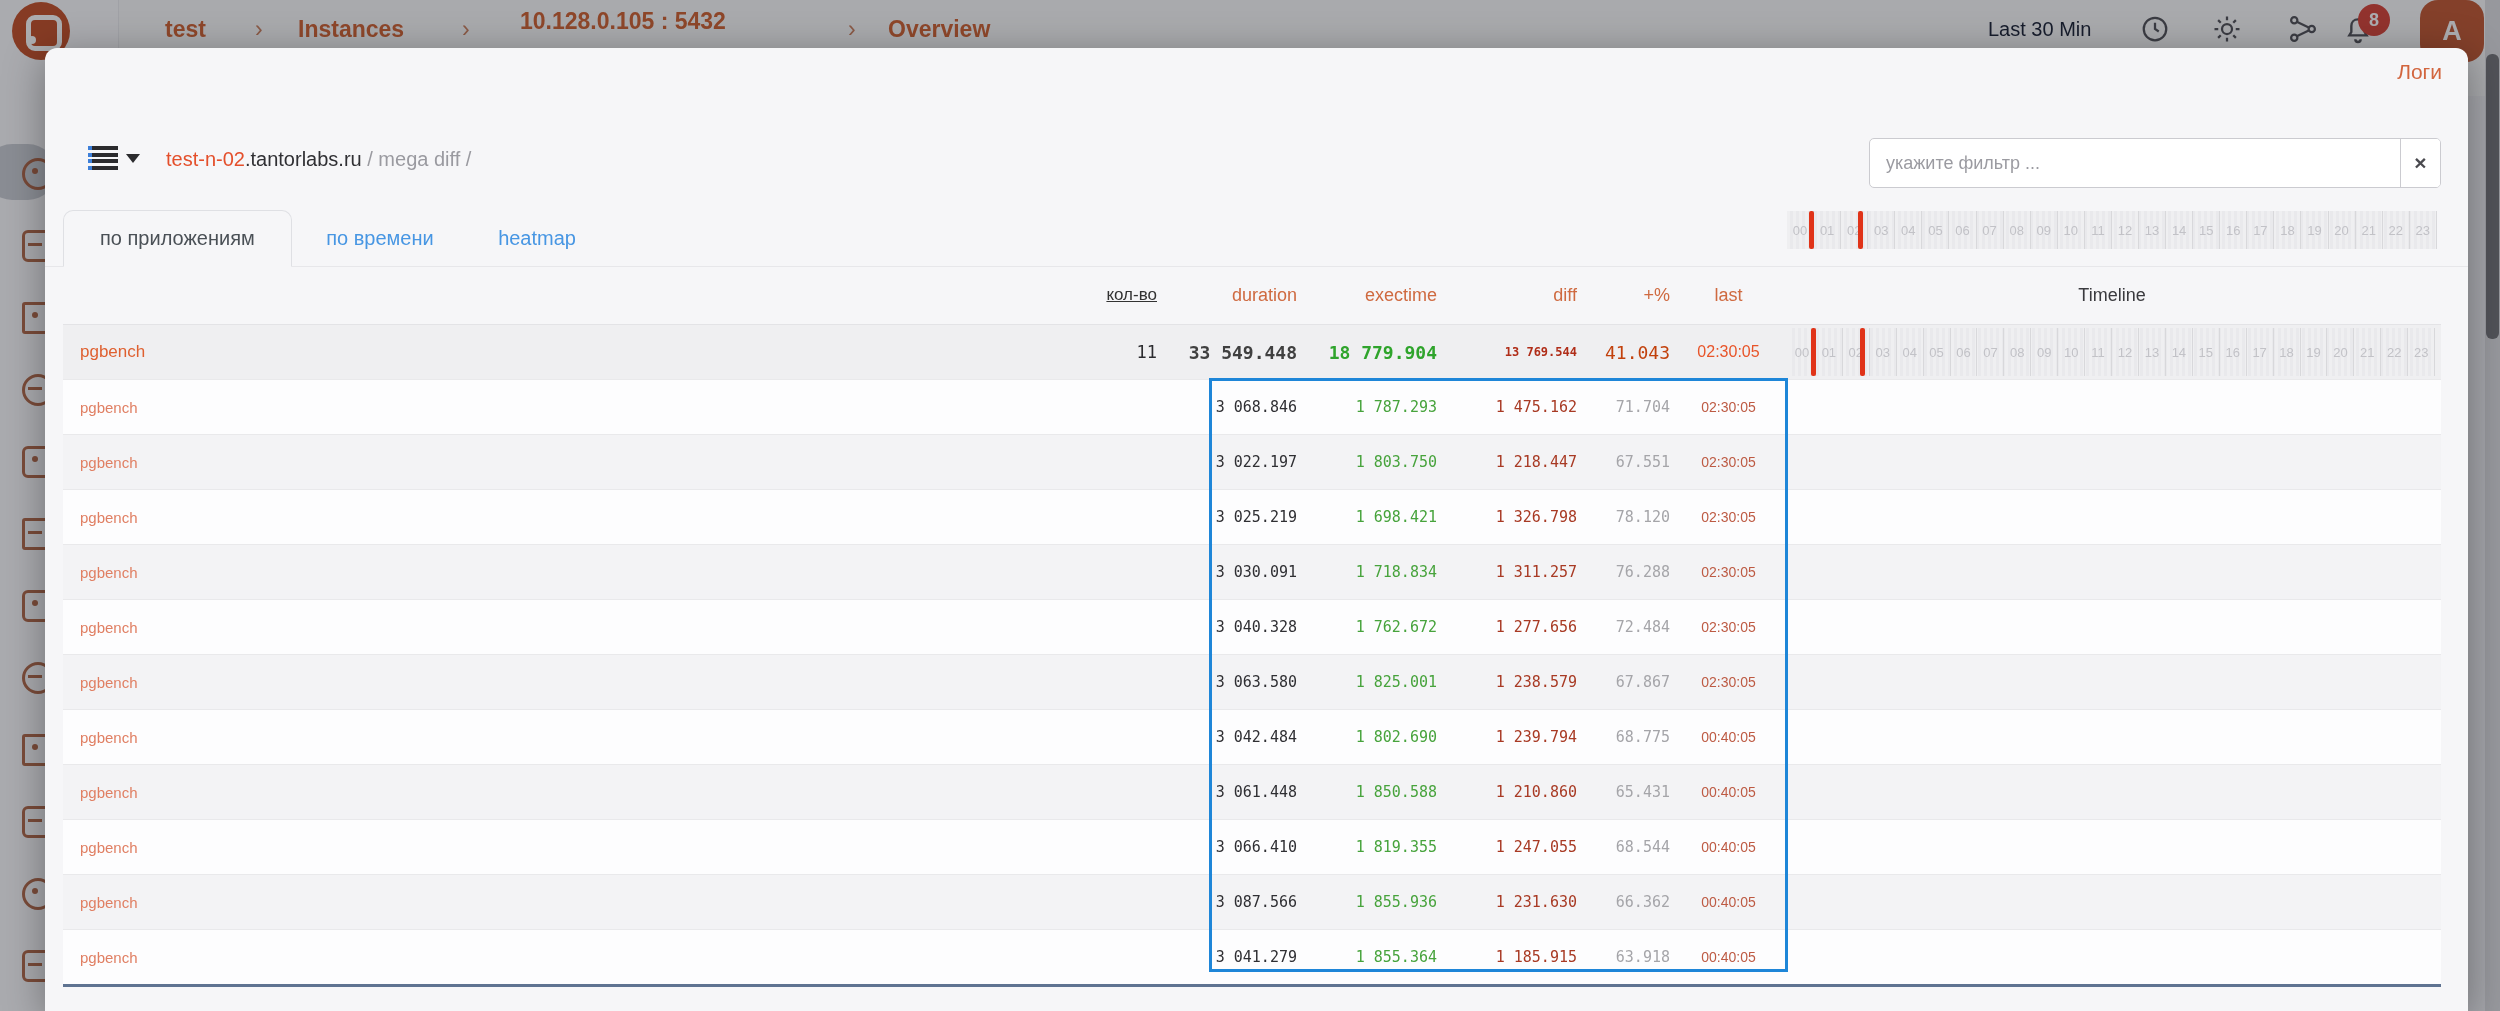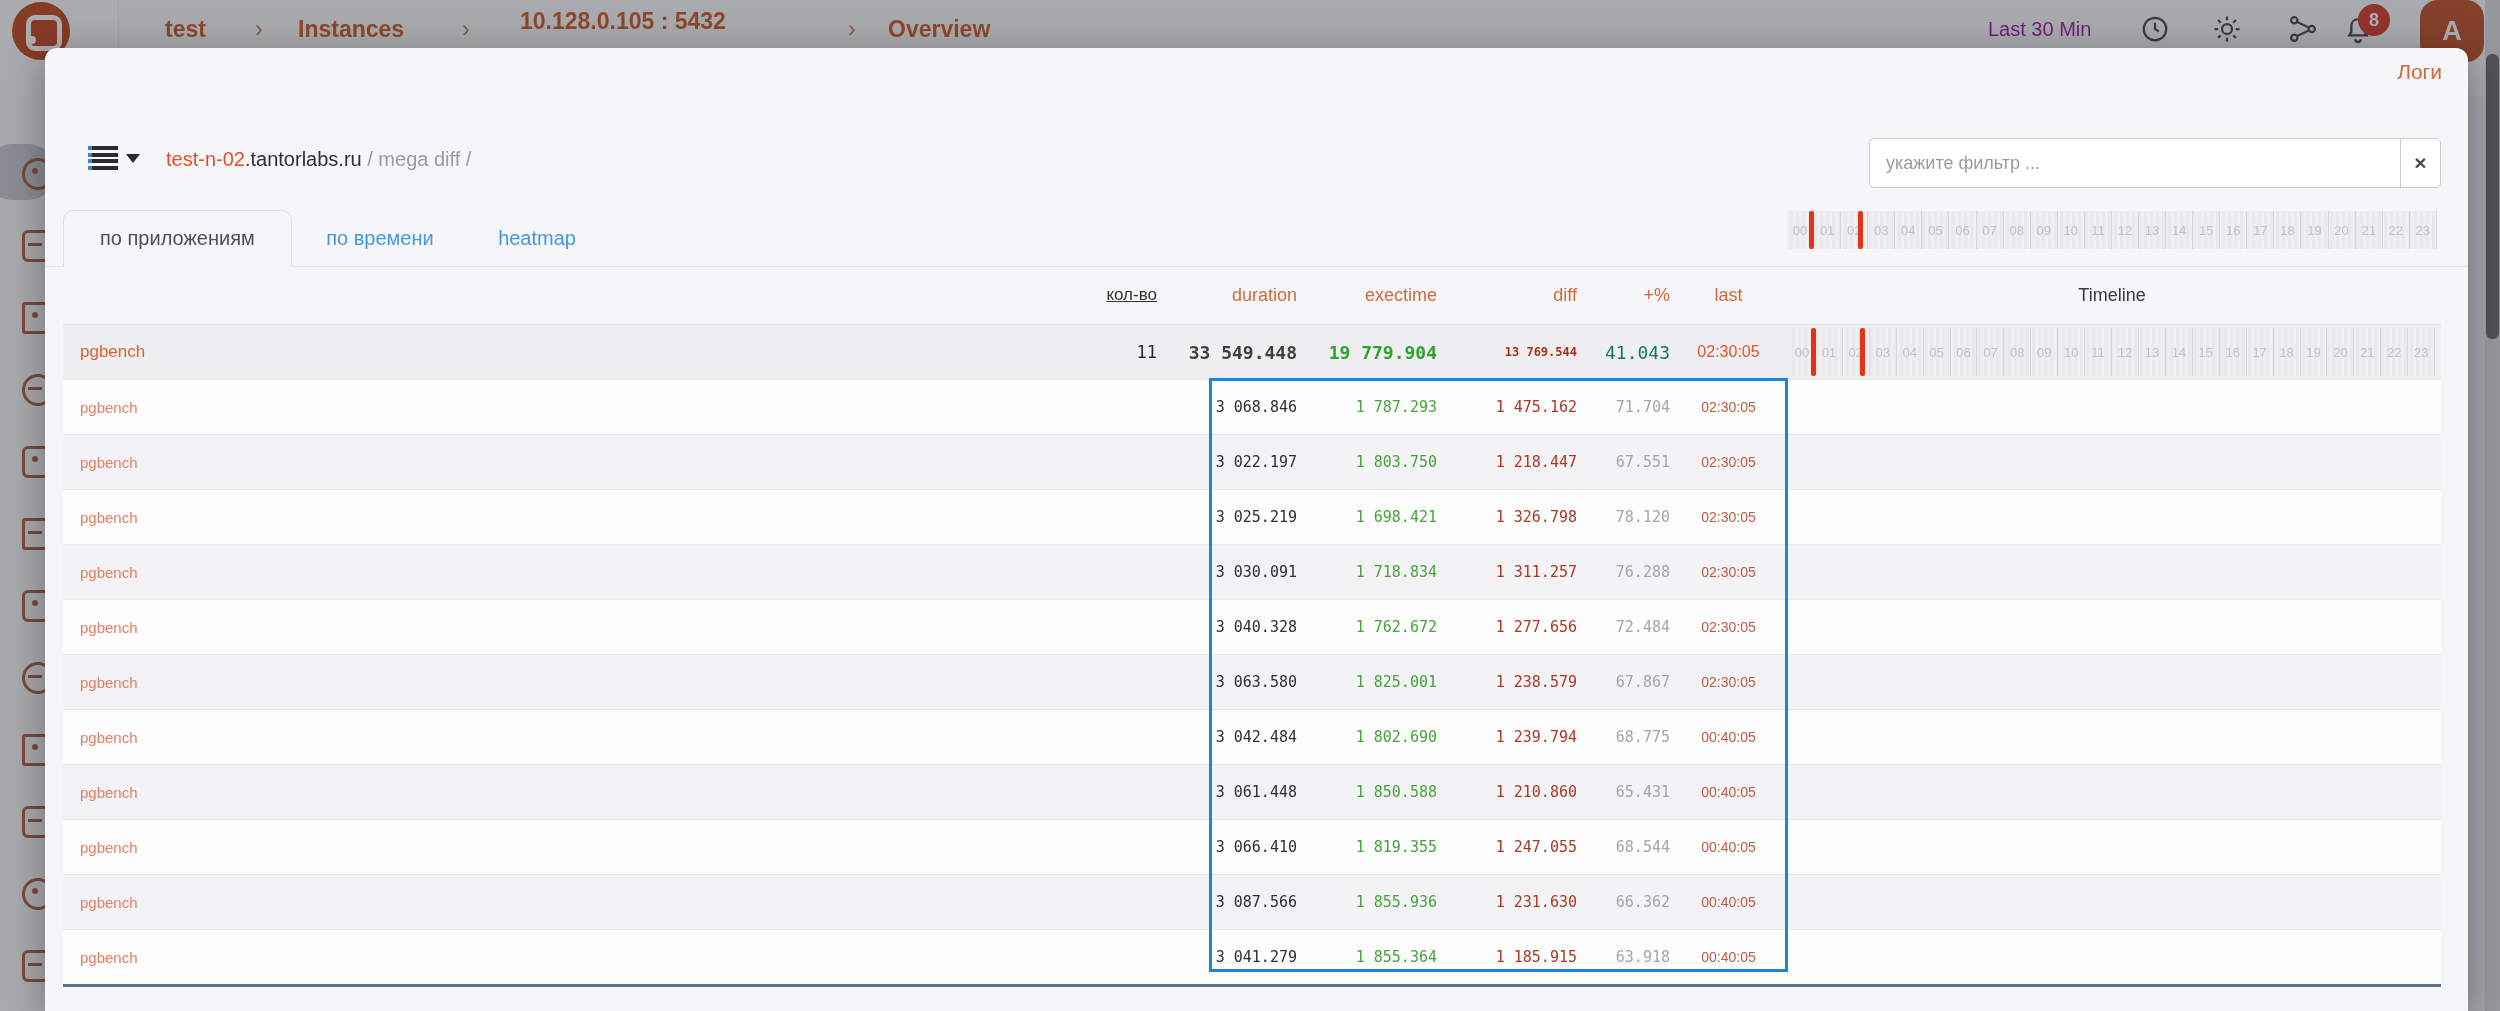--- a/index.html
+++ b/index.html
@@ -15,21 +15,21 @@
   .side-pill{position:absolute;left:-16px;top:144px;width:72px;height:56px;border-radius:28px;background:#c9cbd2;}
   .side-ic{position:absolute;left:22px;width:26px;height:26px;border:3px solid #a8532e;opacity:.9;}
   .side-ic.r50{border-radius:50%;}
   .side-ic.r6{border-radius:6px;}
   .side-ic.r2{border-radius:3px;}
   .side-ic .dot{position:absolute;left:7px;top:7px;width:6px;height:6px;border-radius:50%;background:#a8532e;}
   .side-ic .bar{position:absolute;left:3px;top:10px;width:14px;height:3px;background:#a8532e;}
   .crumb-bg{position:absolute;top:16px;font-weight:bold;font-size:23px;color:#cf5b28;white-space:nowrap;}
   .crumb-bg.raised{top:8px;}
   .chev-bg{position:absolute;top:16px;font-size:23px;color:#c97a55;}
-  .range-bg{position:absolute;top:18px;font-size:20px;color:#a21caf;}
+  .range-bg{position:absolute;top:18px;font-size:20px;color:#0f172a;}
   .tb-ic{position:absolute;top:14px;}
   .badge-bg{position:absolute;left:2358px;top:4px;width:32px;height:32px;border-radius:50%;background:#d63a2e;
             color:#fff;font-size:18px;font-weight:bold;text-align:center;line-height:32px;}
   .avatar-bg{position:absolute;left:2420px;top:0px;width:64px;height:62px;border-radius:18px;background:#bf5028;
              color:#fff;font-weight:bold;font-size:27px;text-align:center;line-height:62px;}
   .scroll-track{position:absolute;right:0;top:0;bottom:0;width:15px;background:#dddde0;}
   .scroll-thumb{position:absolute;right:1px;top:54px;width:13px;height:285px;border-radius:6px;background:#6d6d72;}
   
   .overlay{position:absolute;inset:0;background:rgba(38,40,47,.38);}
   
@@ -86,21 +86,21 @@
   .c-timeline{left:1724px;width:650px;justify-content:center;}
   .hdr{font-size:18px;color:#cf6a40;}
   .hdr-dark{color:#3a3a3e;}
   .hdr-count{font-size:17px;color:#333;text-decoration:underline;}
   .mono{font-family:"DejaVu Sans Mono",monospace;}
   .s-method{font-size:17px;color:#df6030;}
   .s-count{font-size:17px;color:#2c2c30;}
   .s-duration{font-size:18px;font-weight:bold;color:#404040;}
   .s-exectime{font-size:18px;font-weight:bold;color:#2fa42c;}
   .s-diff{font-size:12px;font-weight:bold;color:#b02d18;}
-  .s-percent{font-size:18px;color:#0f766e;}
+  .s-percent{font-size:18px;color:#c2410c;}
   .s-last{font-size:16px;color:#e85429;}
   .r-method{font-size:15px;color:#e07f63;}
   .r-duration{font-size:15px;color:#2f2f33;}
   .r-exectime{font-size:15px;color:#47a33c;}
   .r-diff{font-size:15px;color:#a83a24;}
   .r-percent{font-size:15px;color:#a5a5a9;}
   .r-last{font-size:14px;color:#bd5a43;}
   .band-row{left:1726px;top:3px;bottom:3px;width:646px;height:auto;}
   .bluebox{position:absolute;left:1146px;top:112px;width:579px;height:594px;
            border:3px solid #1e86d8;box-sizing:border-box;pointer-events:none;z-index:5;}
@@ -268,21 +268,21 @@
         <span class="cell c-diff hdr">diff</span>
         <span class="cell c-percent hdr">+%</span>
         <span class="cell c-last hdr">last</span>
         <span class="cell c-timeline hdr hdr-dark">Timeline</span>
       </div>
 
       <div class="trow tsummary">
         <span class="cell c-methodname s-method">pgbench</span>
         <span class="cell c-count mono s-count">11</span>
         <span class="cell c-duration mono s-duration">33 549.448</span>
-        <span class="cell c-exectime mono s-exectime">19 779.904</span>
+        <span class="cell c-exectime mono s-exectime">18 779.904</span>
         <span class="cell c-diff mono s-diff">13 769.544</span>
         <span class="cell c-percent mono s-percent">41.043</span>
         <span class="cell c-last s-last">02:30:05</span>
         <div class="band band-row" id="band-summary">
             <span class="hour">00</span>
             <span class="hour">01</span>
             <span class="hour">02</span>
             <span class="hour">03</span>
             <span class="hour">04</span>
             <span class="hour">05</span>

